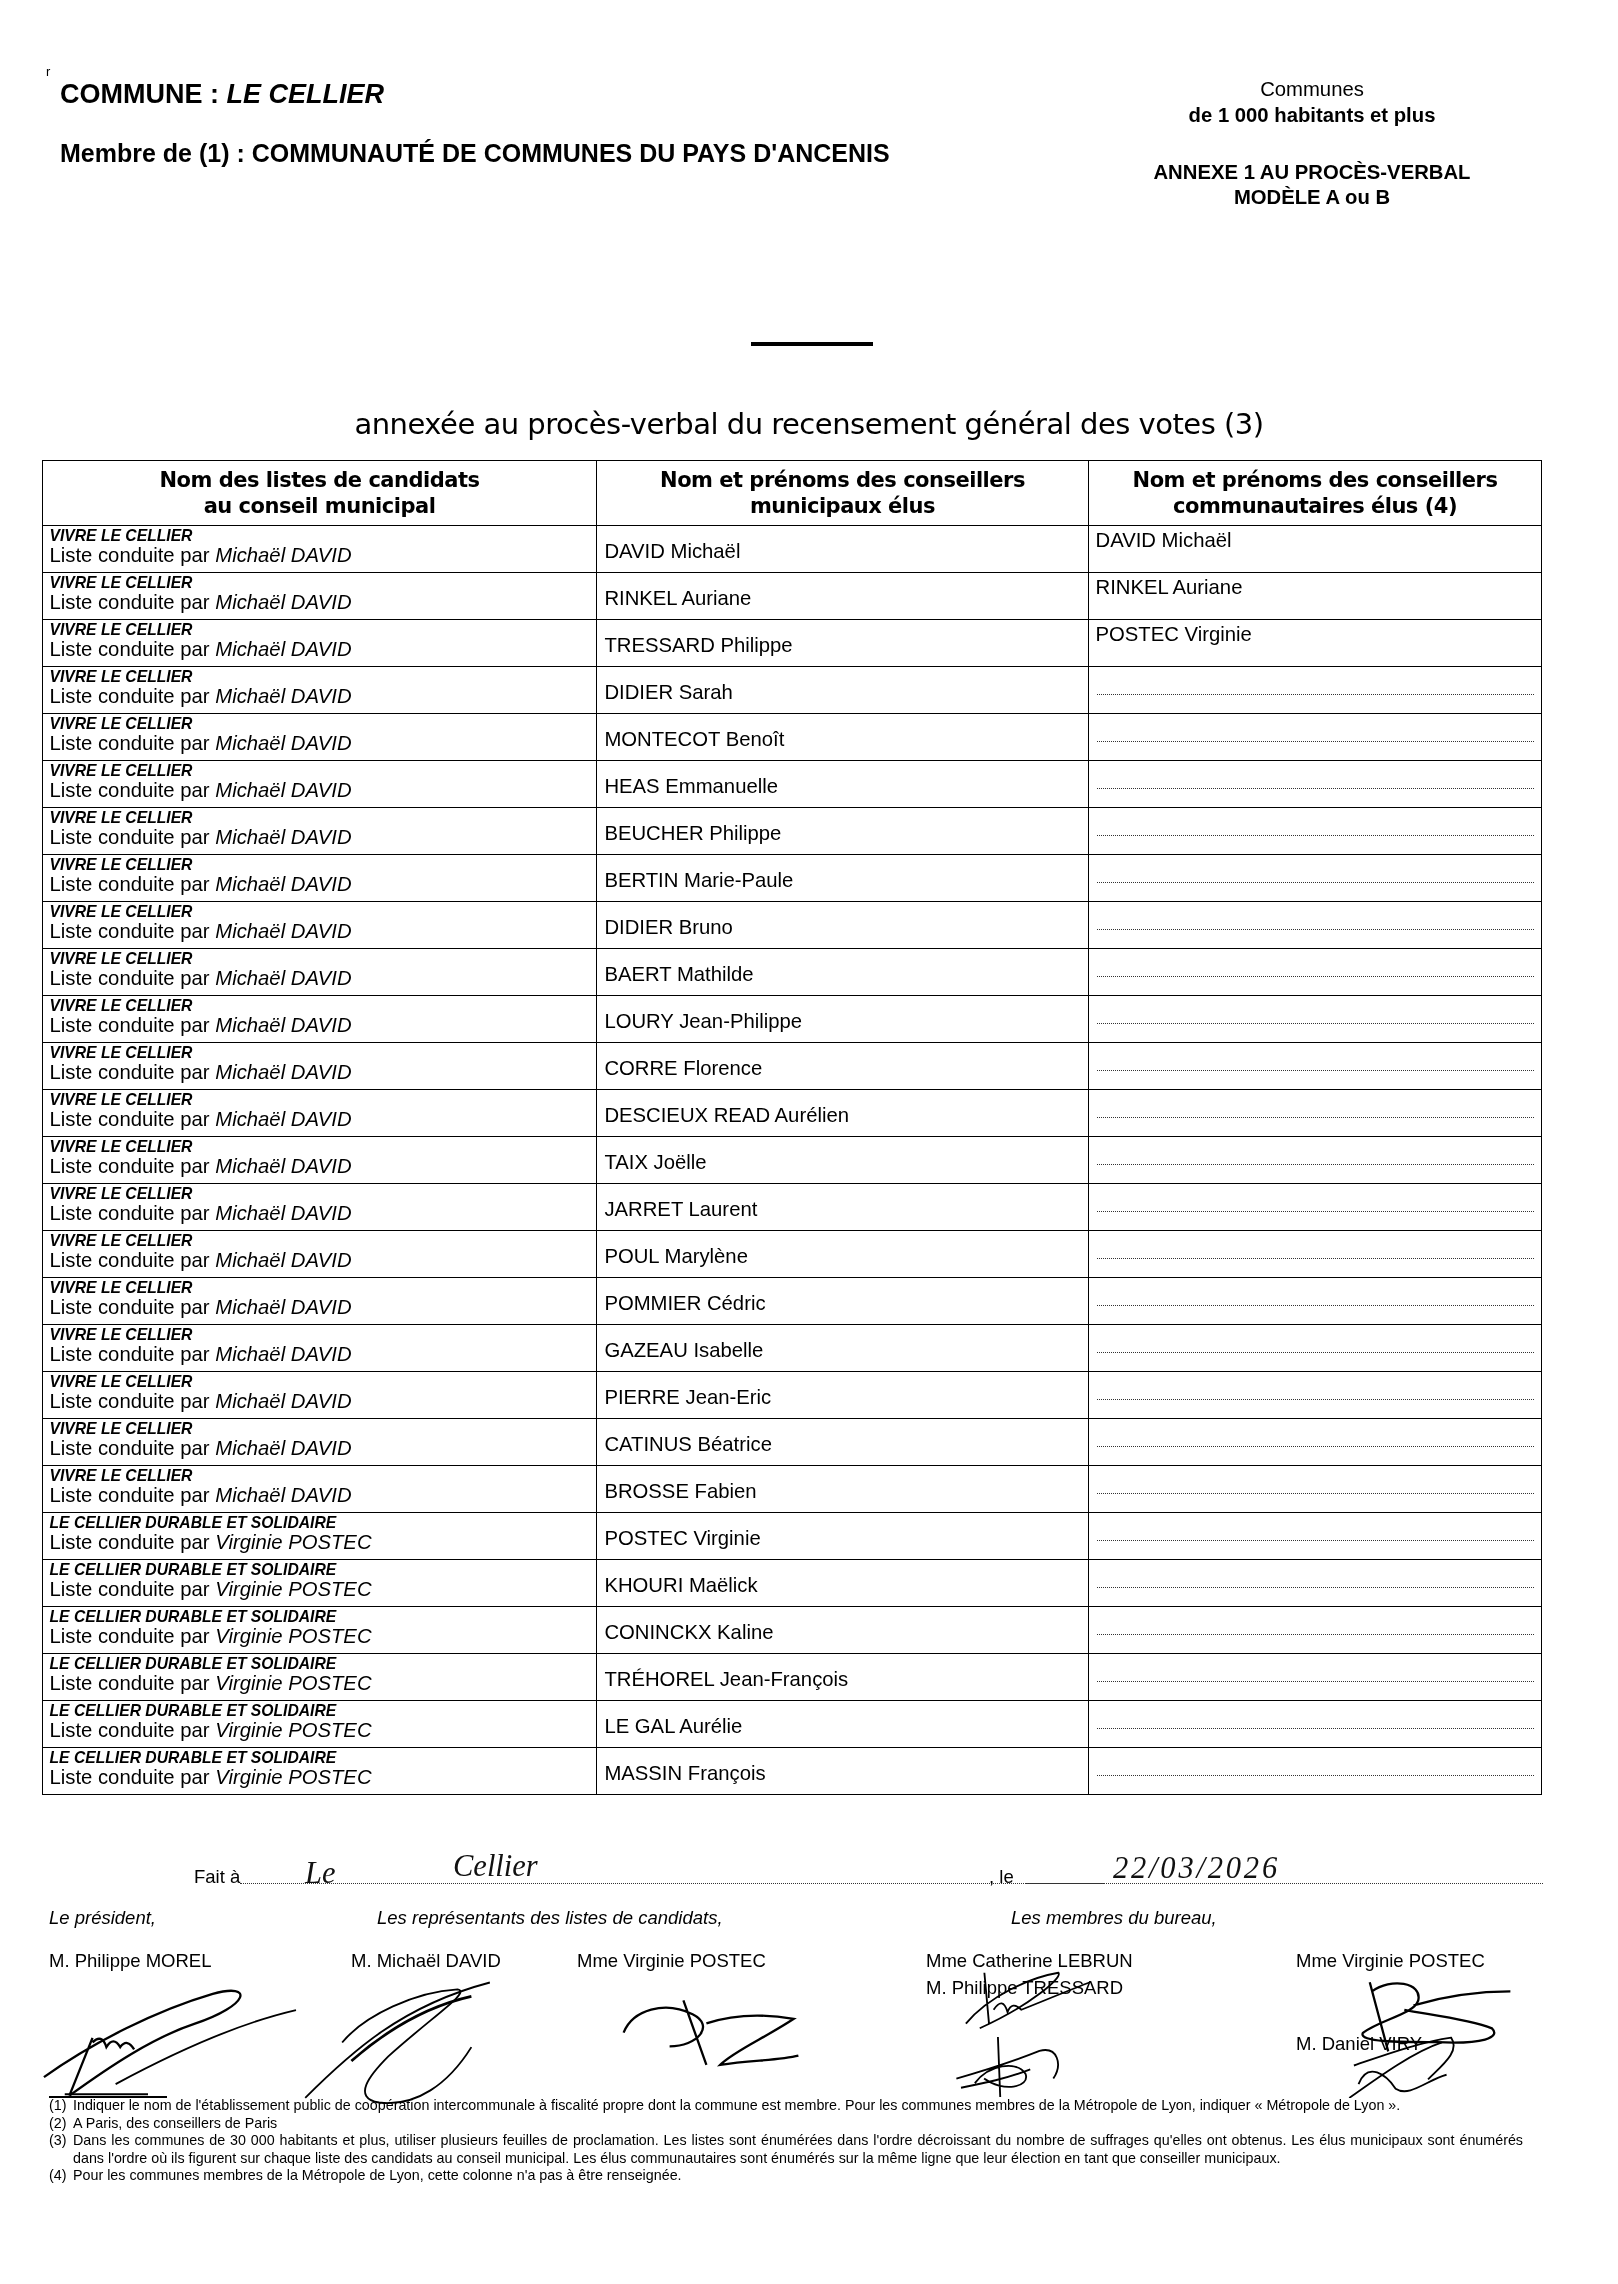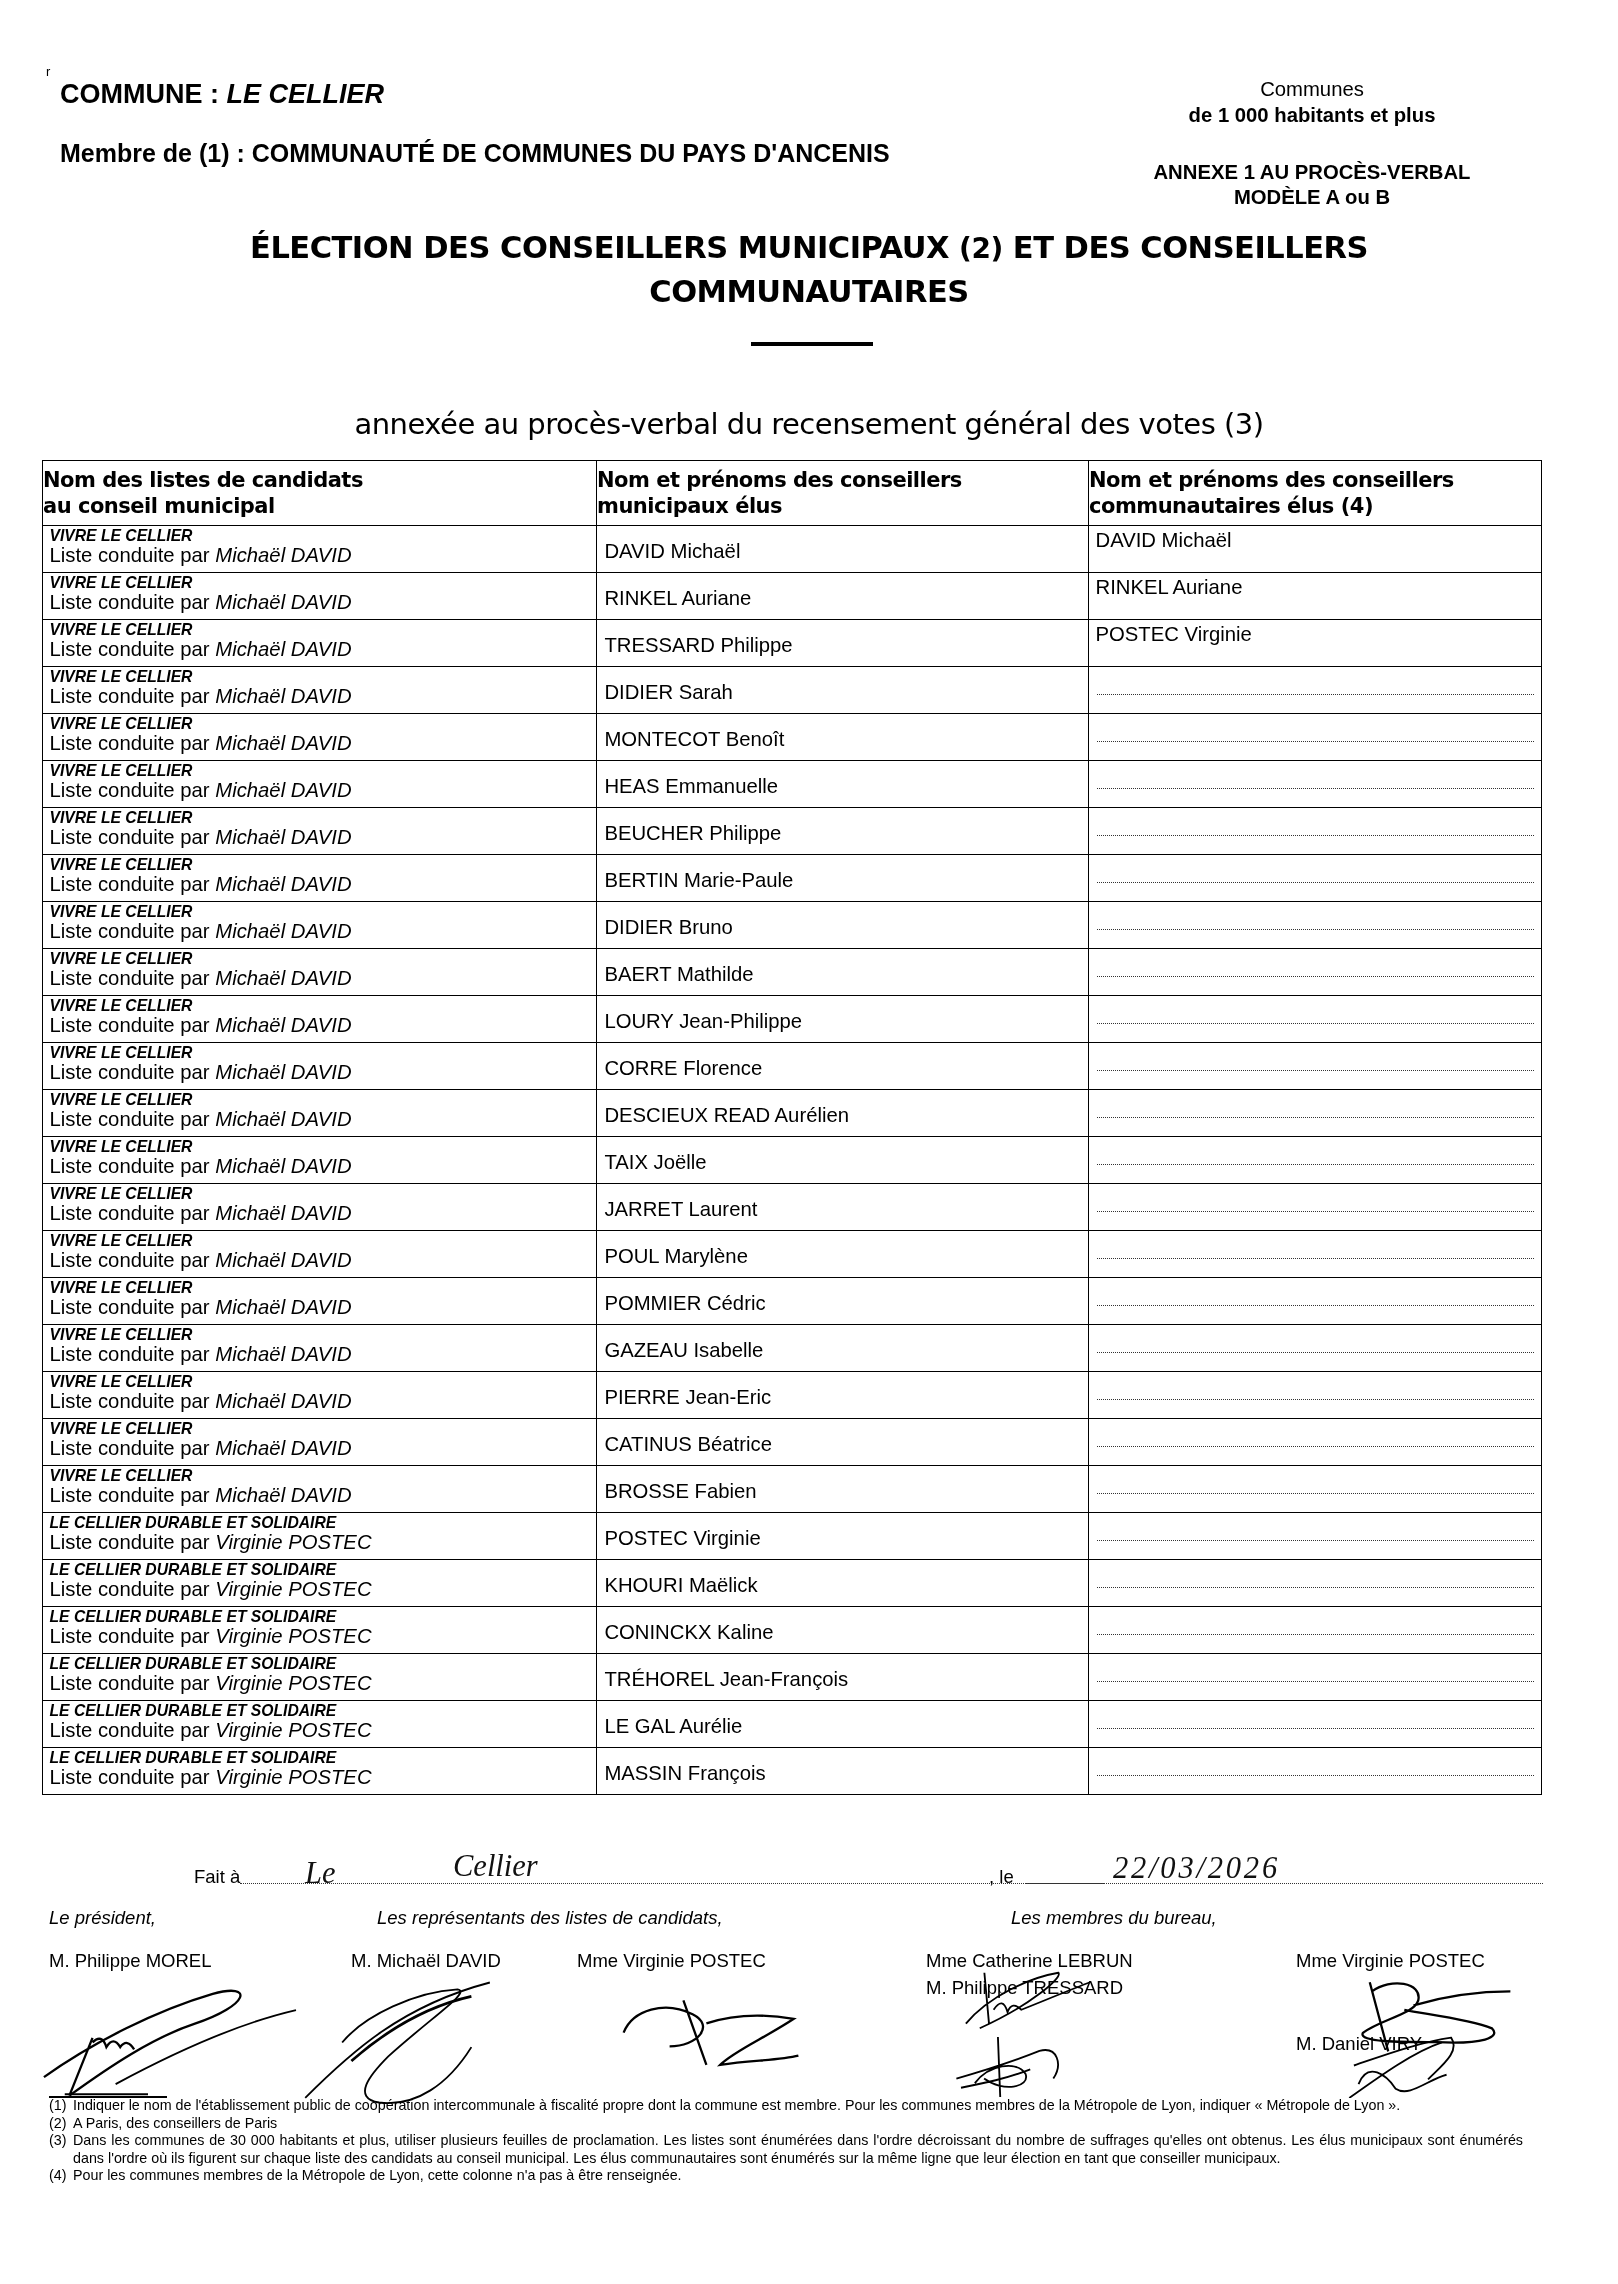--- a/index.html
+++ b/index.html
@@ -20,21 +20,21 @@
   .right-head .l4 { font-size: 20.3px; font-weight: bold; margin-top: 1.8px; }
 
   .title { position: absolute; left: 139px; top: 226px; width: 1340px; text-align: center; font-family: "DejaVu Sans", sans-serif; font-weight: bold; font-size: 30.5px; line-height: 43px; letter-spacing: -0.5px; }
   .title .ref { font-weight: bold; font-size: 28px; }
   .rule { position: absolute; left: 751px; top: 342px; width: 122px; height: 3.7px; background: #000; }
   .subtitle { position: absolute; left: 139px; top: 356px; width: 1340px; text-align: center; font-family: "DejaVu Sans", sans-serif; font-weight: bold; font-size: 30.5px; letter-spacing: -0.5px; }
   .subtitle2 { position: absolute; left: 139px; top: 407px; width: 1340px; text-align: center; font-family: "DejaVu Sans", sans-serif; font-size: 29px; letter-spacing: -0.5px; }
 
   table.proc { position: absolute; left: 42px; top: 460px; width: 1499px; border-collapse: collapse; table-layout: fixed; }
   table.proc th, table.proc td { border: 1.4px solid #000; padding: 0; vertical-align: top; }
-  table.proc th { height: 64px; font-family: "DejaVu Sans", sans-serif; font-weight: bold; font-size: 21px; line-height: 26px; text-align: left; vertical-align: middle; letter-spacing: -0.5px; }
+  table.proc th { height: 64px; font-family: "DejaVu Sans", sans-serif; font-weight: bold; font-size: 21px; line-height: 26px; text-align: center; vertical-align: middle; letter-spacing: -0.5px; }
   table.proc td { height: 46px; }
   col.c1 { width: 554px; }
   col.c2 { width: 492px; }
   col.c3 { width: 453px; }
   .list-name { display: block; font-style: italic; font-weight: bold; font-size: 15.7px; padding-left: 6.5px; line-height: 17.6px; margin-top: 0.9px; }
   .list-lead { display: block; font-size: 20.3px; padding-left: 6.5px; line-height: 23px; }
   .list-lead .who { font-style: italic; }
   .elu { font-size: 20.3px; padding-left: 7.4px; padding-top: 14px; display: block; }
   .comm { font-size: 20.3px; padding-left: 6.5px; padding-top: 2.8px; display: block; }
   .dots { display: block; margin: 27px 7.4px 0 8.3px; border-bottom: 1.8px dotted #333; height: 0; }
@@ -68,24 +68,20 @@
     <span>Membre de </span><span class="ref">(1)</span><span> : COMMUNAUTÉ DE COMMUNES DU PAYS D'ANCENIS</span>
   </div>
 
   <div class="right-head">
     <div class="l1">Communes</div>
     <div class="l2">de 1 000 habitants et plus</div>
     <div class="l3">ANNEXE 1 AU PROCÈS-VERBAL</div>
     <div class="l4">MODÈLE A ou B</div>
   </div>
 
-  <div class="title">
-    <span>ÉLECTION DES CONSEILLERS MUNICIPAUX </span><span class="ref">(2)</span><span> ET DES CONSEILLERS</span><br>
-    <span>COMMUNAUTAIRES</span>
-  </div>
   <div class="rule"></div>
   <div class="subtitle2">annexée au procès-verbal du recensement général des votes (3)</div>
 
   <table class="proc">
     <colgroup>
         <col class="c1">
         <col class="c2">
         <col class="c3">
       </colgroup>
     <thead>

